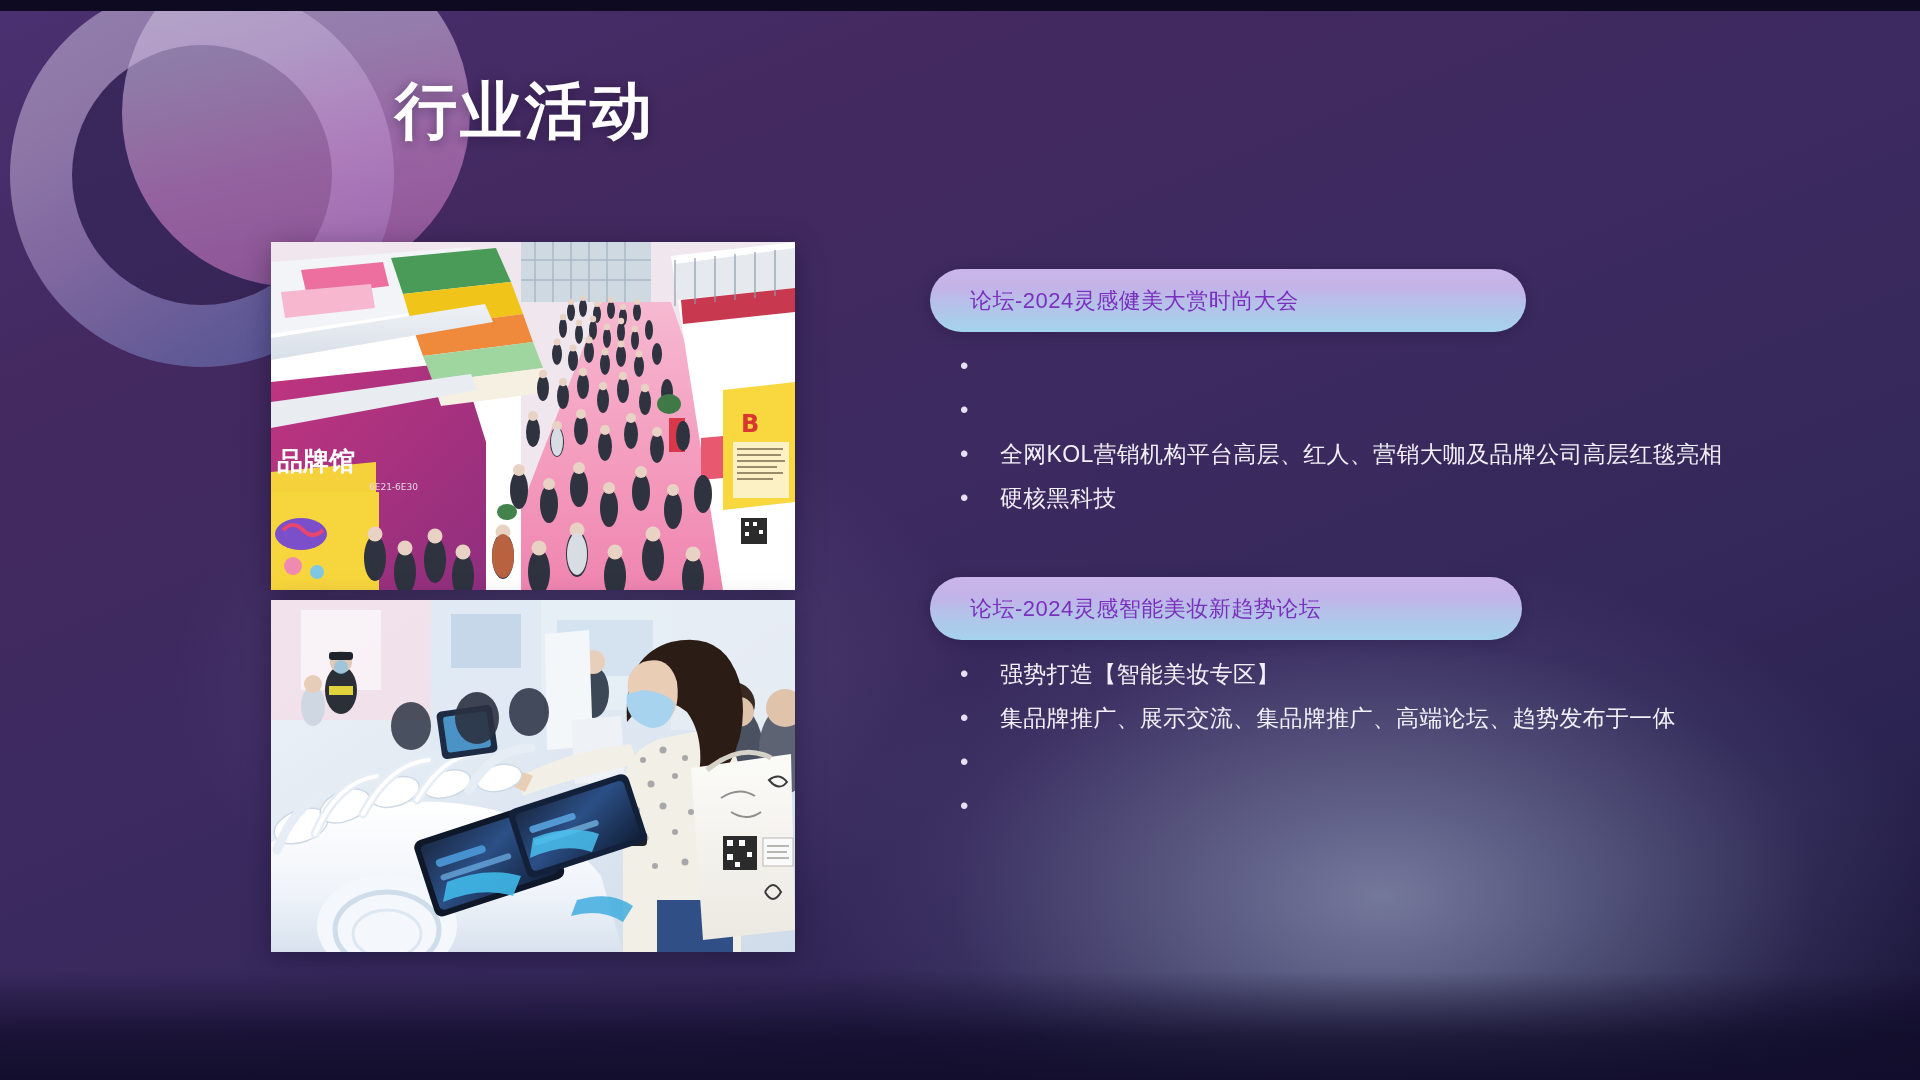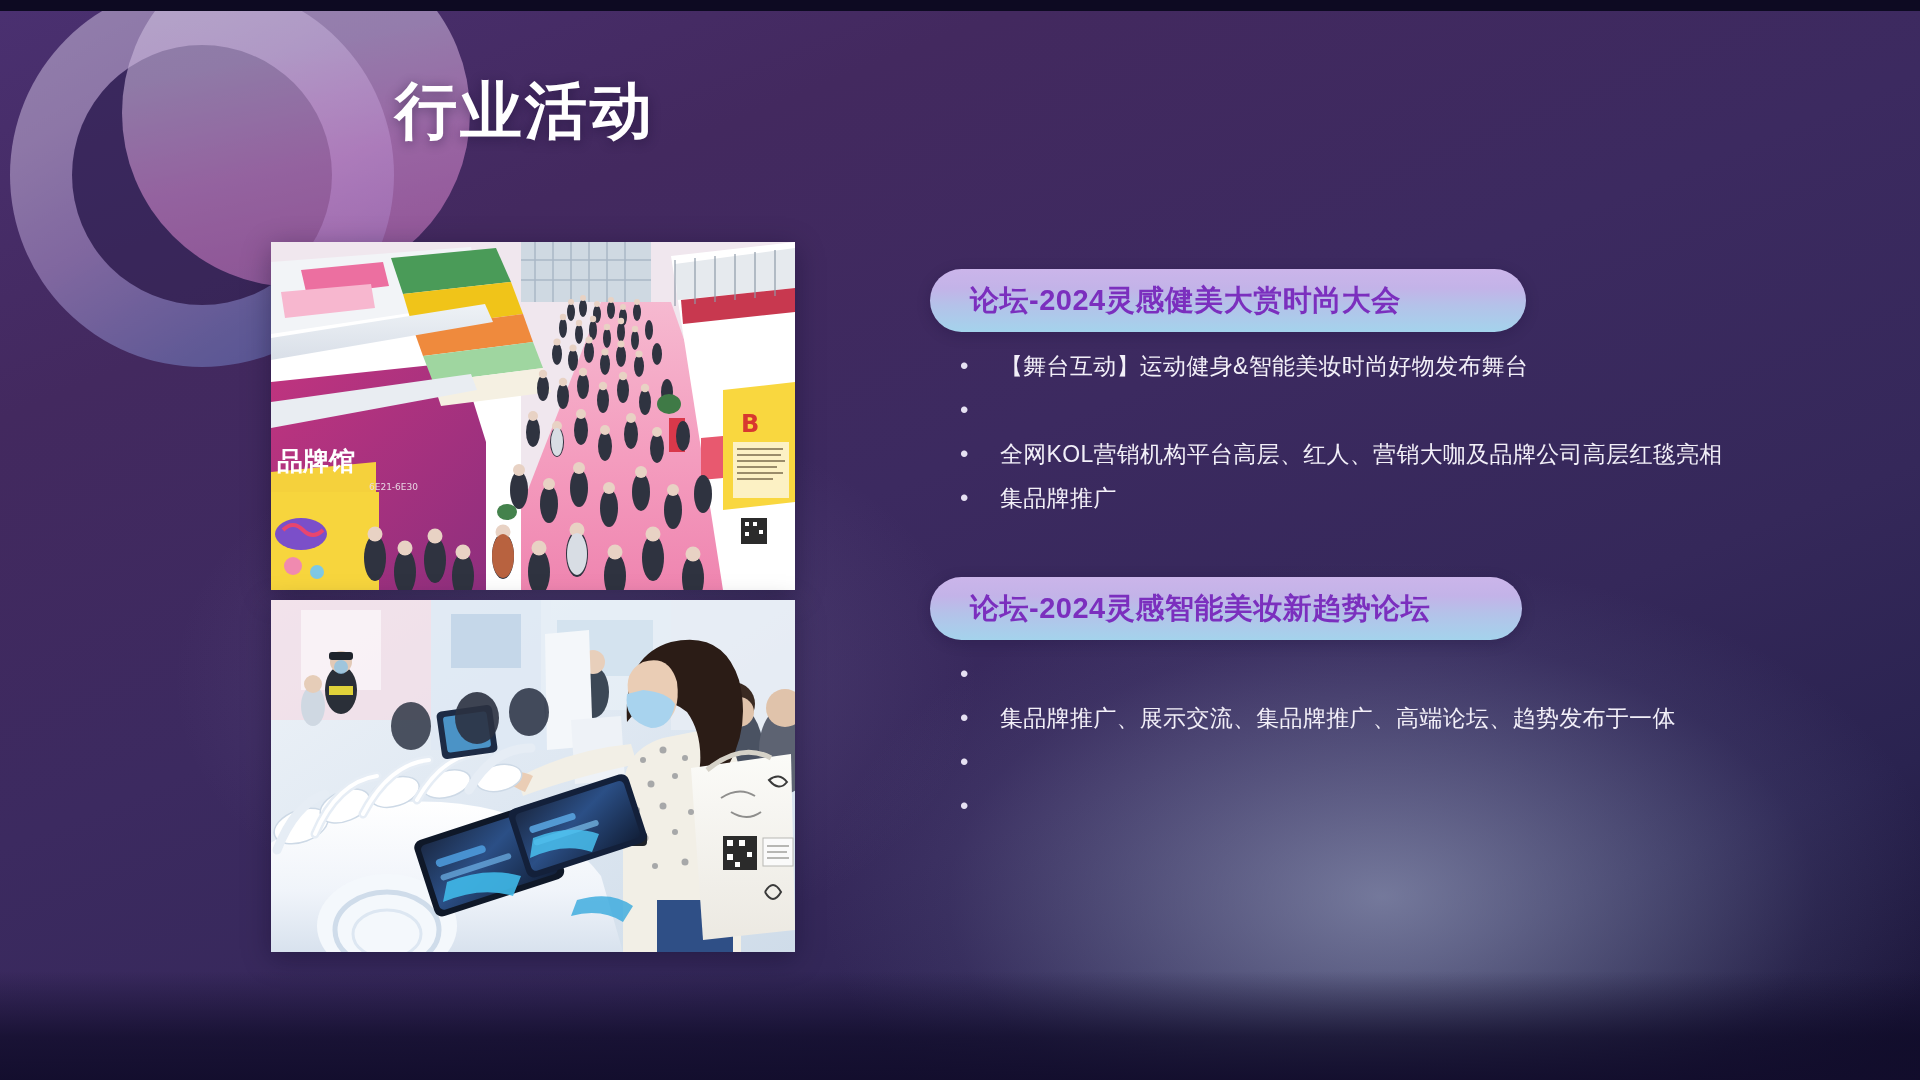--- a/index.html
+++ b/index.html
@@ -94,22 +94,22 @@
     height: 63px;
     border-radius: 32px;
     display: flex;
     align-items: center;
     padding: 0 34px 0 40px;
     background: linear-gradient(to bottom, #cbb5ea 0%, #c3b3e8 30%, #b4c2e9 58%, #a4d3ec 100%);
     box-shadow: 0 3px 14px rgba(20,10,45,0.22);
     box-sizing: border-box;
   }
   .pill-label {
-    font-size: 29px;
-    font-weight: bold;
+    font-size: 22px;
+    font-weight: normal;
     color: #7b2fbe;
     letter-spacing: 0.5px;
     white-space: nowrap;
   }
   .pill-1 { left: 0px; top: 258px; width: 596px; }
   .pill-2 { left: 0px; top: 566px; width: 592px; text-align: center; }
 
   .bullets { position: absolute; left: 14px; }
   .bullets-1 { top: 340px; }
   .bullets-2 { top: 648px; }
@@ -521,41 +521,41 @@
   </div>
 
   <div class="content">
 
     <div class="pill pill-1">
       <span class="pill-label">论坛-2024灵感健美大赏时尚大会</span>
     </div>
     <div class="bullets bullets-1">
       <div class="bullet-row">
         <span class="bullet-dot">•</span>
-        <span class="bullet-text">【舞台互动】运动健身&amp;智能美妆时尚好物发布舞台</span>
       </div>
       <div class="bullet-row">
         <span class="bullet-dot">•</span>
       </div>
       <div class="bullet-row">
         <span class="bullet-dot">•</span>
         <span class="bullet-text">全网KOL营销机构平台高层、红人、营销大咖及品牌公司高层红毯亮相</span>
       </div>
       <div class="bullet-row">
         <span class="bullet-dot">•</span>
-        <span class="bullet-text">集品牌推广</span>
+        <span class="bullet-text">硬核黑科技</span>
       </div>
     </div>
 
     <div class="pill pill-2">
       <span class="pill-label">论坛-2024灵感智能美妆新趋势论坛</span>
     </div>
     <div class="bullets bullets-2">
       <div class="bullet-row">
         <span class="bullet-dot">•</span>
+        <span class="bullet-text">强势打造【智能美妆专区】</span>
       </div>
       <div class="bullet-row">
         <span class="bullet-dot">•</span>
         <span class="bullet-text">集品牌推广、展示交流、集品牌推广、高端论坛、趋势发布于一体</span>
       </div>
       <div class="bullet-row">
         <span class="bullet-dot">•</span>
       </div>
       <div class="bullet-row">
         <span class="bullet-dot">•</span>

